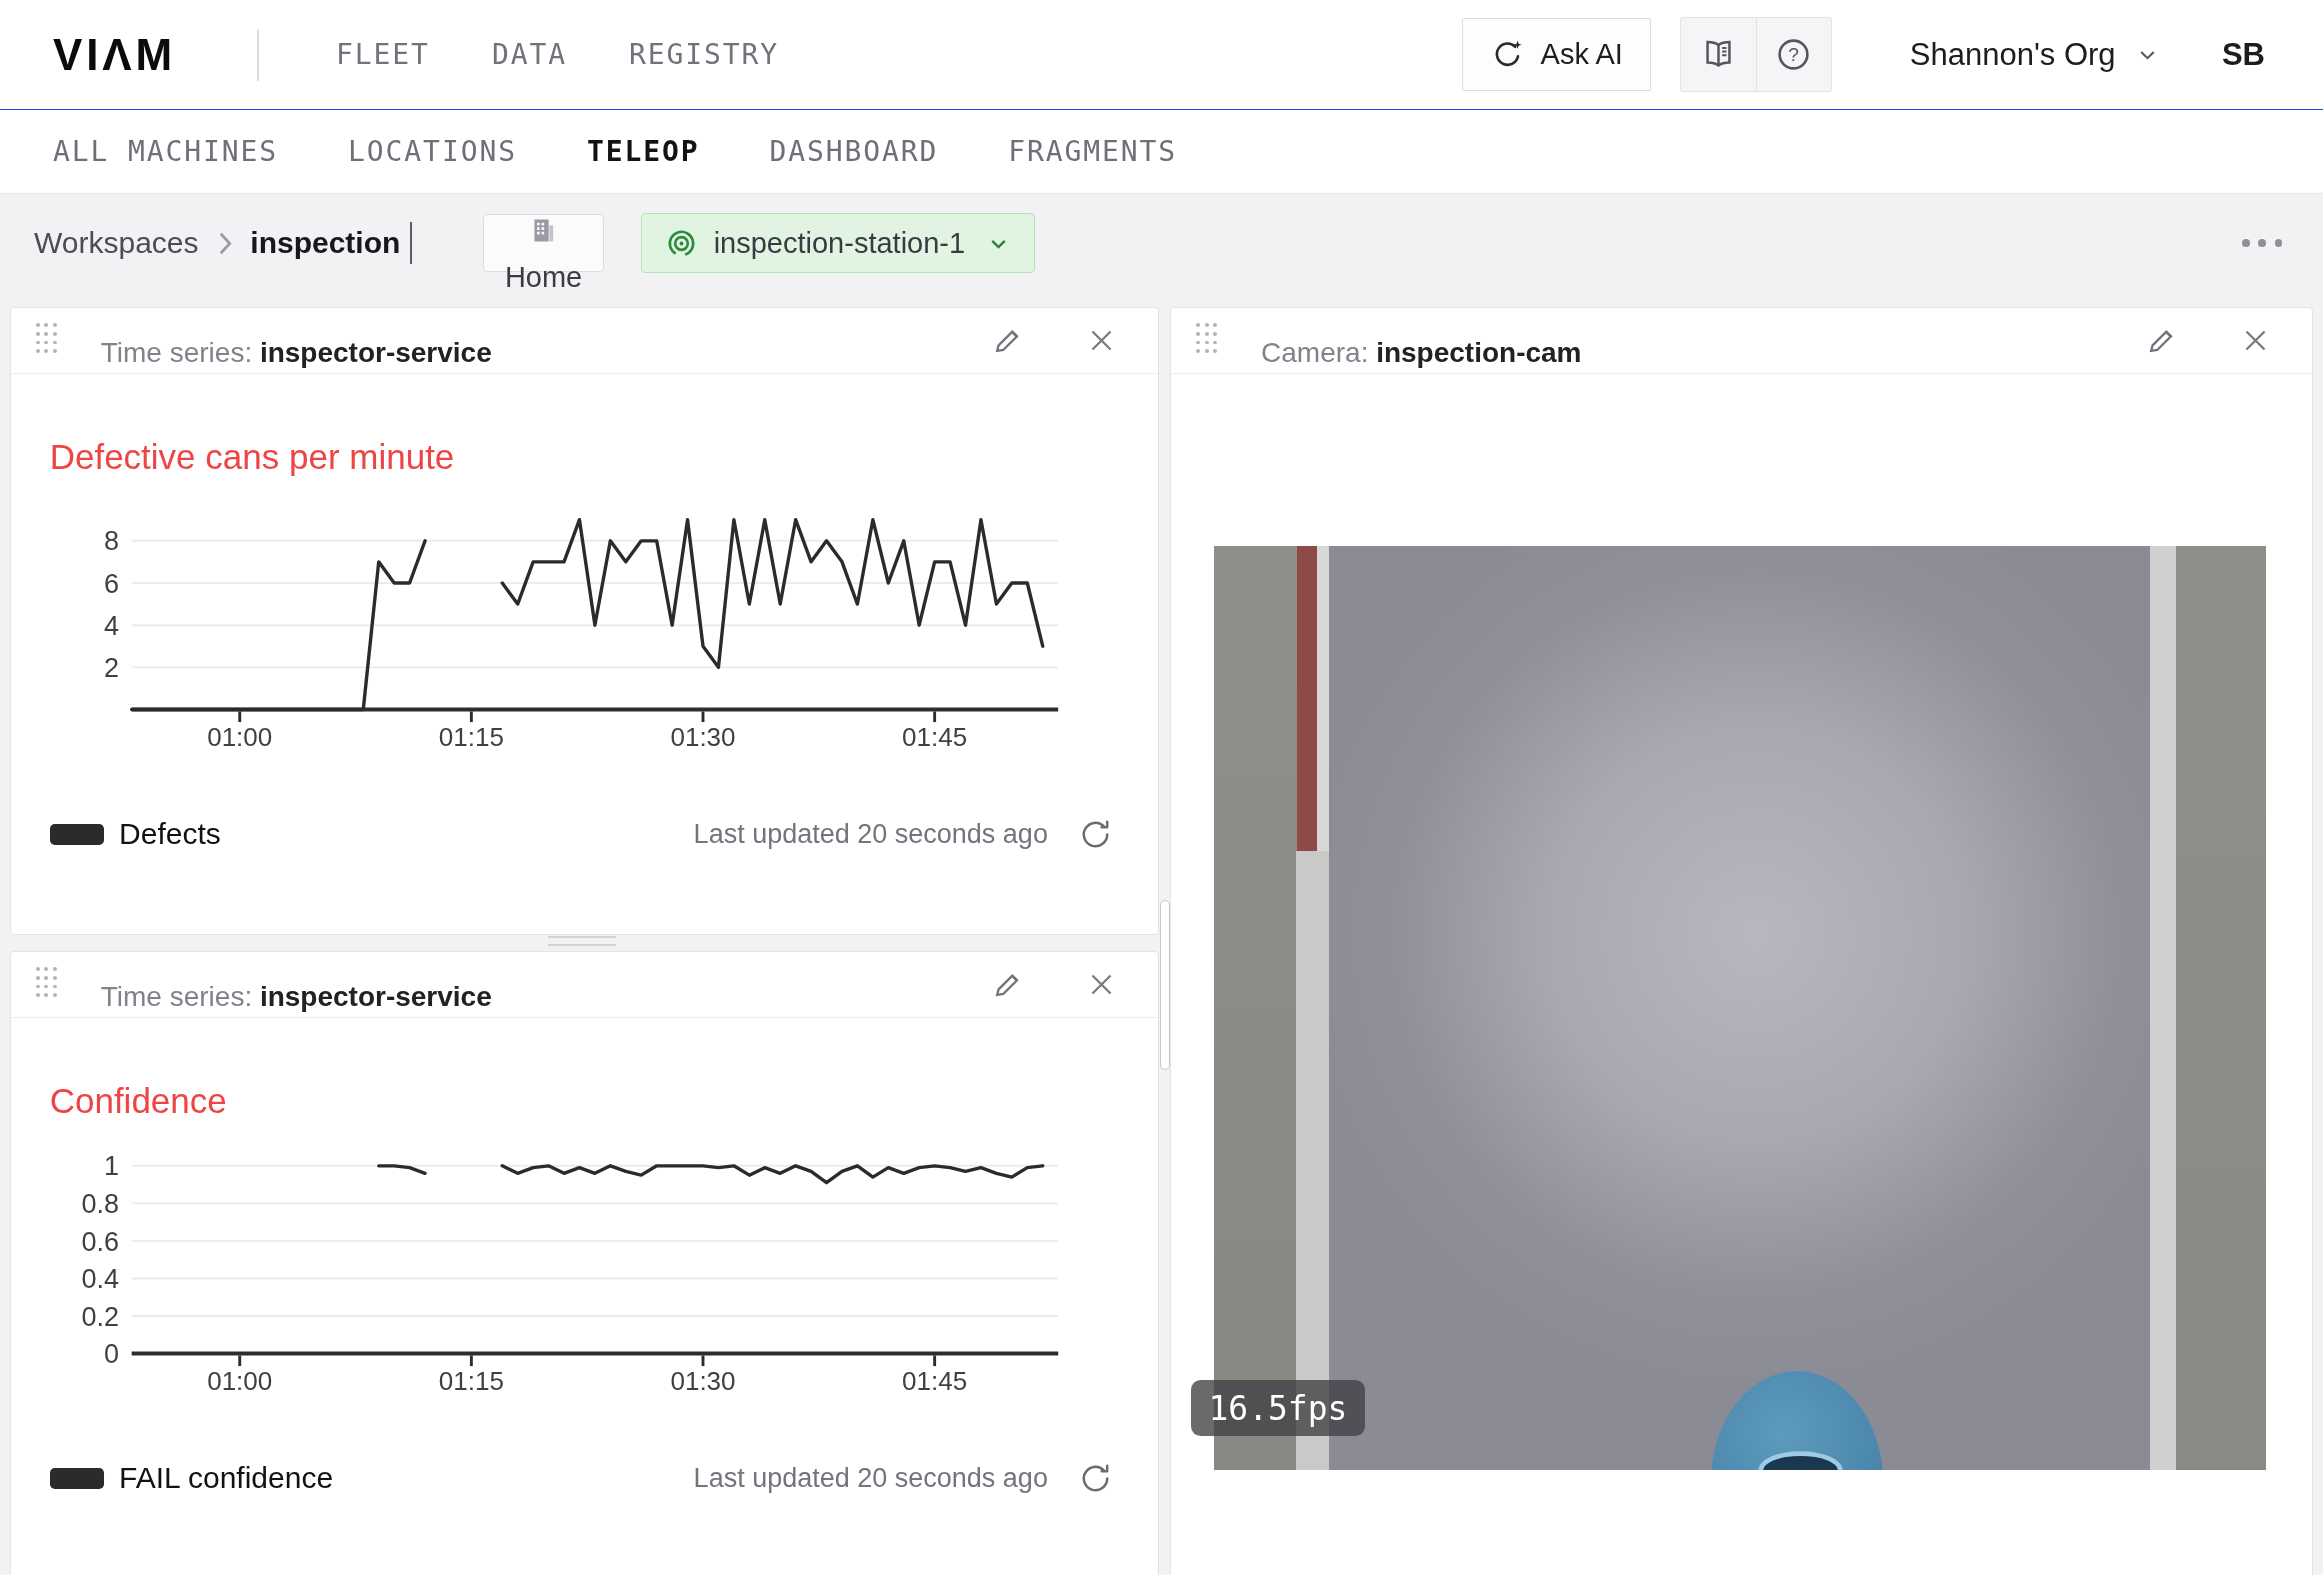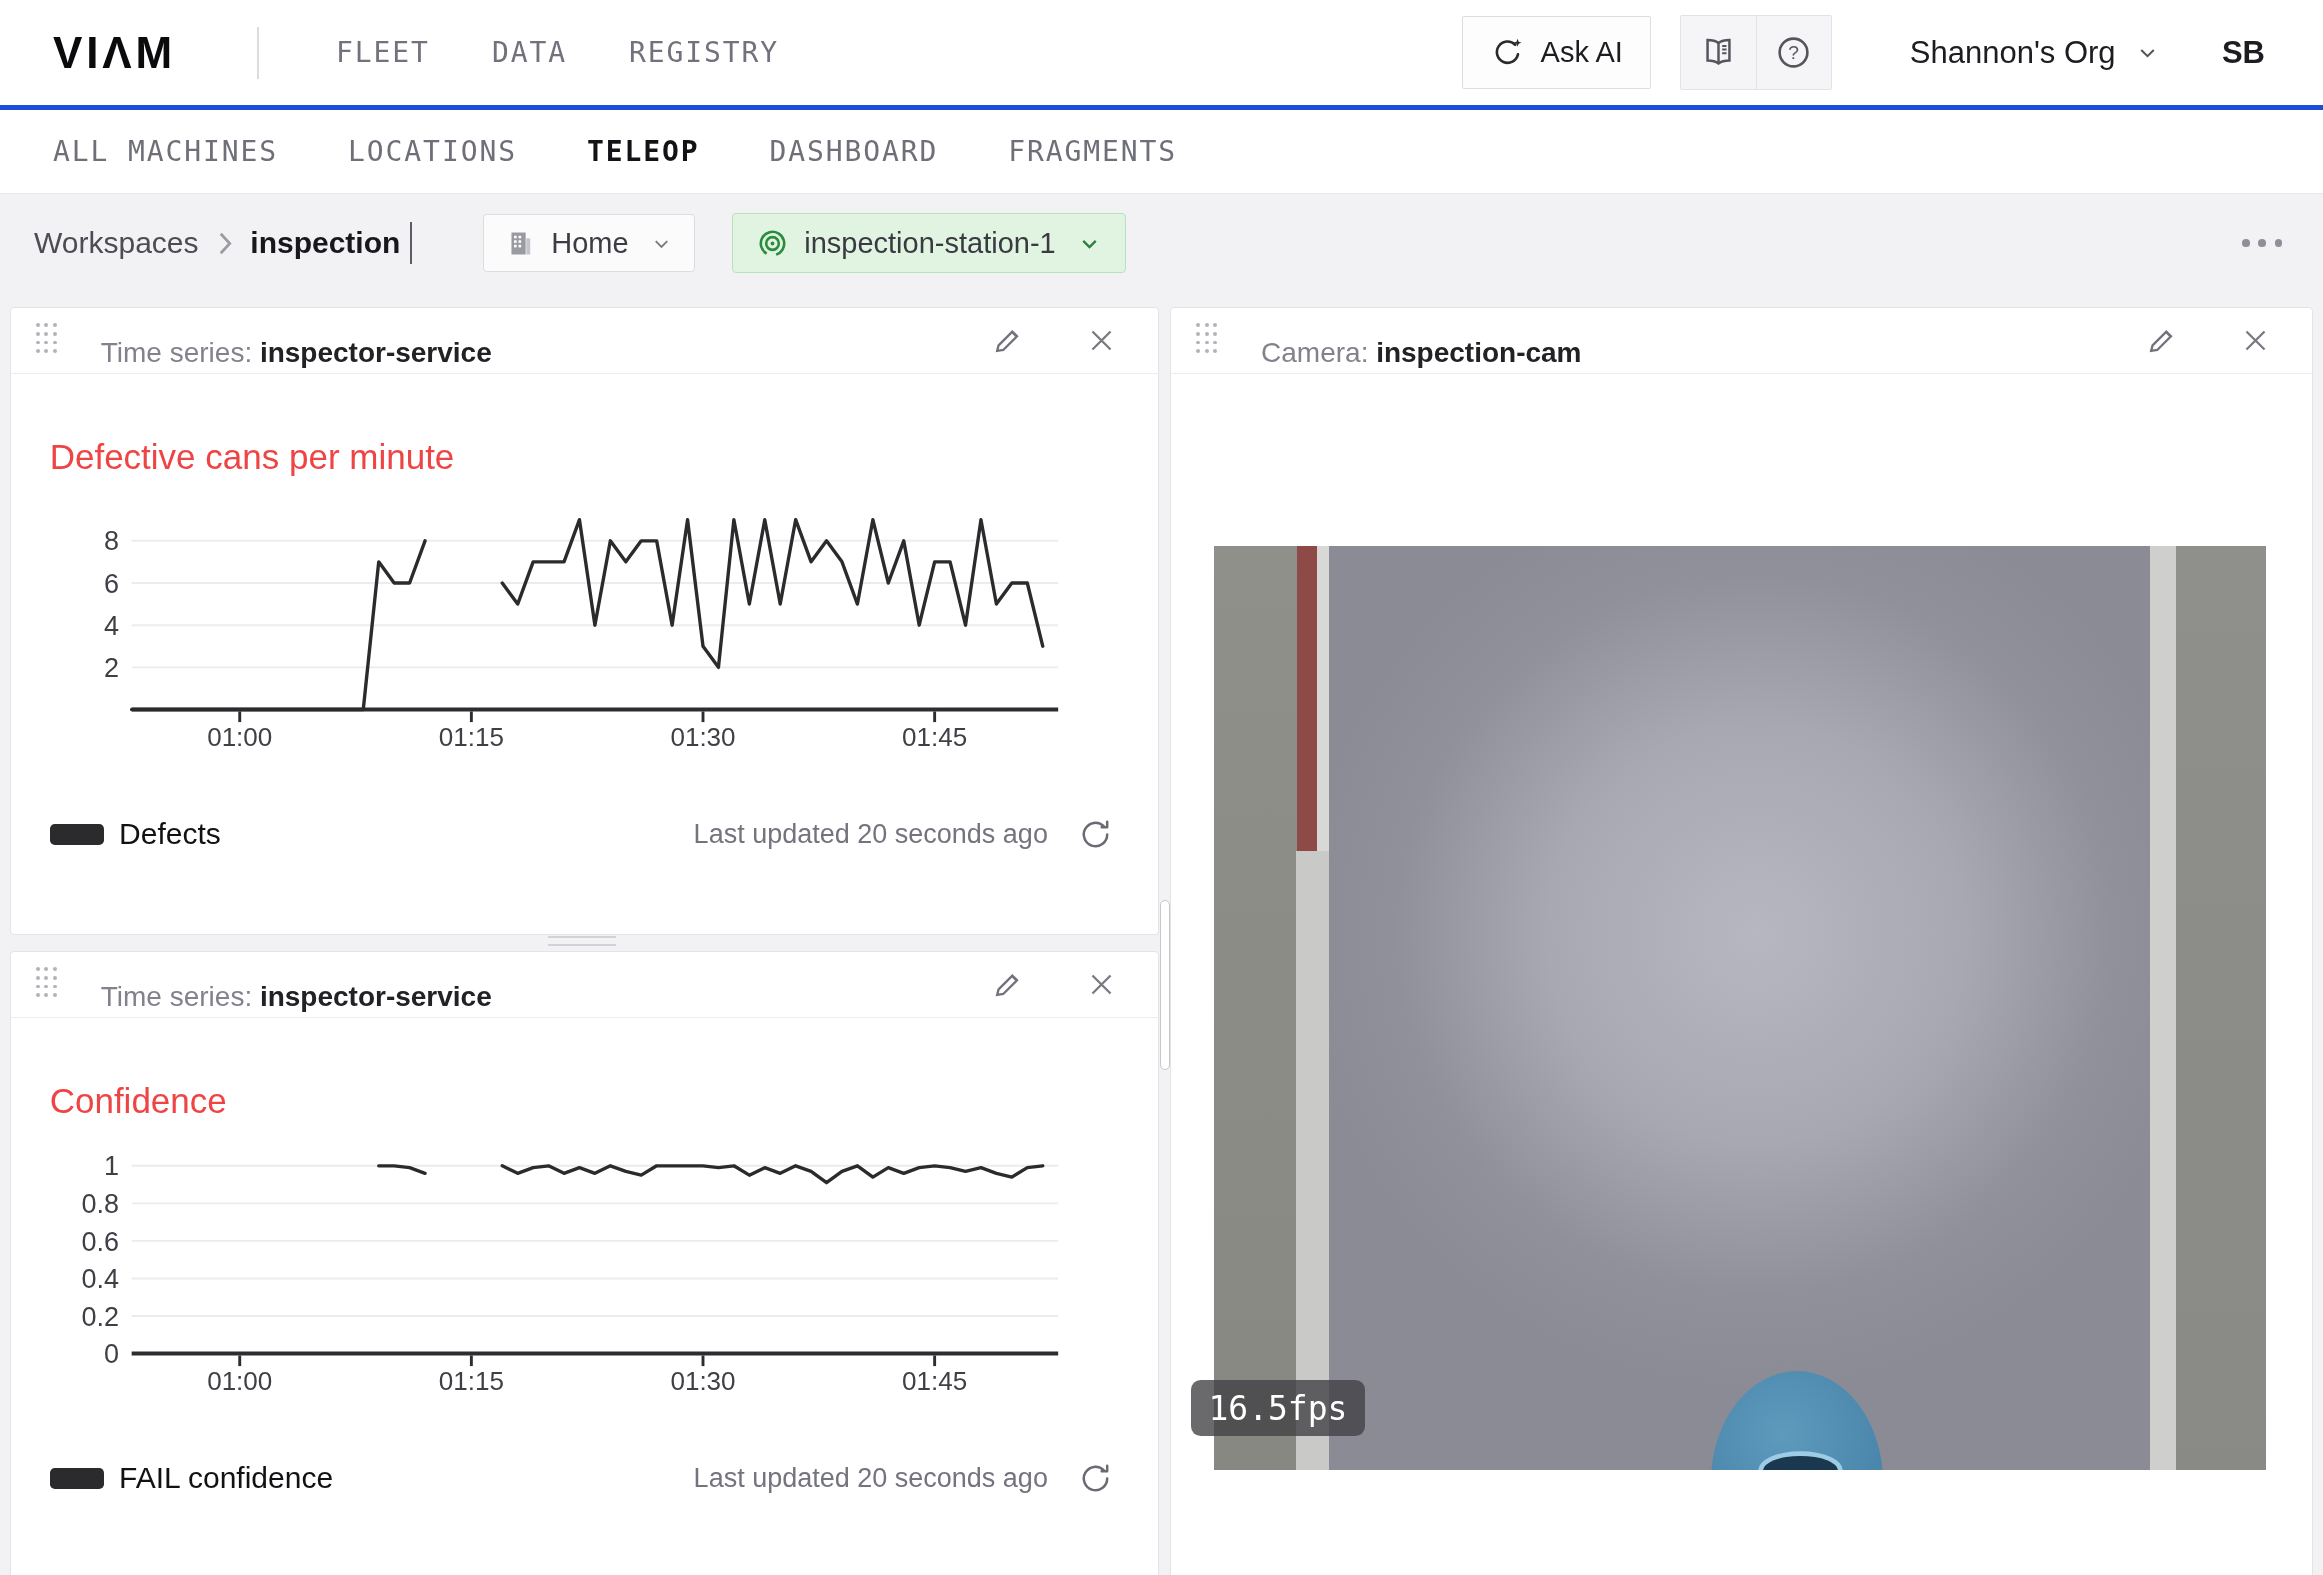--- a/index.html
+++ b/index.html
@@ -3,21 +3,21 @@
 <meta charset="utf-8">
 <style>
   html,body{margin:0;padding:0;background:#e8e8ea;}
   .page{position:relative;width:2323px;height:1576px;background:#f2f2f5;overflow:hidden;
         font-family:"Liberation Sans","DejaVu Sans",sans-serif;color:#1c1c21;}
   button{font-family:inherit;cursor:pointer;}
   svg text{font-family:"Liberation Sans","DejaVu Sans",sans-serif;}
 
   
   .top-header{position:absolute;top:0;left:0;right:0;height:110px;background:#fff;
-              border-bottom:5px solid #1d4ed8;display:flex;align-items:center;
+              border-bottom:1px solid #1d4ed8;display:flex;align-items:center;
               padding:0 58px 0 53px;box-sizing:border-box;z-index:5;}
   .logo{font-weight:700;font-size:44px;letter-spacing:3.9px;color:#0b0b0e;}
   .logo-divider{width:1.9px;height:52px;background:#dcdce0;margin:0 77px 0 81px;}
   .main-nav{display:flex;gap:62px;font-family:"DejaVu Sans Mono","Liberation Mono",monospace;
             font-size:28px;letter-spacing:1.9px;color:#72727c;}
   .main-nav span{cursor:pointer;}
   .header-right{margin-left:auto;display:flex;align-items:center;}
   .ask-ai{display:flex;align-items:center;gap:15.4px;height:73px;padding:0 27px;
           border:1px solid #dcdce1;background:#fdfdfe;font-size:29px;color:#1c1c21;border-radius:1.9px;}
   .icon-pair{display:flex;margin-left:29px;border:1px solid #e2e2e6;background:#f5f5f7;border-radius:1.9px;}
@@ -36,21 +36,21 @@
   .subnav .active{color:#121217;font-weight:700;}
 
   
   .toolbar{position:absolute;top:193px;left:0;right:0;height:100px;display:flex;
            align-items:center;padding:0 31px 0 34px;box-sizing:border-box;}
   .crumb-root{font-size:30px;color:#4c4c55;cursor:pointer;}
   .crumb-sep{margin:0 15.4px;display:flex;align-items:center;}
   .crumb-current{font-size:30px;font-weight:700;color:#17171c;}
   .title-caret{width:1.9px;height:42px;background:#5c5c64;margin-left:9.7px;}
   .btn-home{margin-left:71px;display:flex;align-items:center;gap:15.4px;height:58px;padding:0 21px;
-            background:#fbfbfc;border:1px solid #dcdce1;border-radius:3.9px;font-size:29px;color:#3c3c44;}
+            background:#fbfbfc;border:1px solid #dcdce1;border-radius:3.9px;font-size:29px;color:#3c3c44;flex-direction:column;}
   .pill{margin-left:37px;display:flex;align-items:center;gap:15.4px;height:58px;padding:0 23px;
         background:#e1f4e2;border:1px solid #b5e3b8;border-radius:3.9px;font-size:29px;color:#3a3a42;cursor:pointer;}
   .toolbar-right{margin-left:auto;display:flex;align-items:center;gap:41px;}
   .btn-add{display:flex;align-items:center;gap:17.4px;height:64px;padding:0 29px;background:#2a2a2e;
            color:#fff;font-size:29px;border:none;border-radius:1.9px;}
   .btn-more{display:flex;gap:8.7px;background:none;border:none;padding:9.7px;}
   .btn-more i{width:7.7px;height:7.7px;border-radius:50%;background:#8f8f98;}
 
   
   .widget{position:absolute;background:#fff;border:1px solid #e3e3e8;border-radius:3.9px;box-sizing:border-box;}

